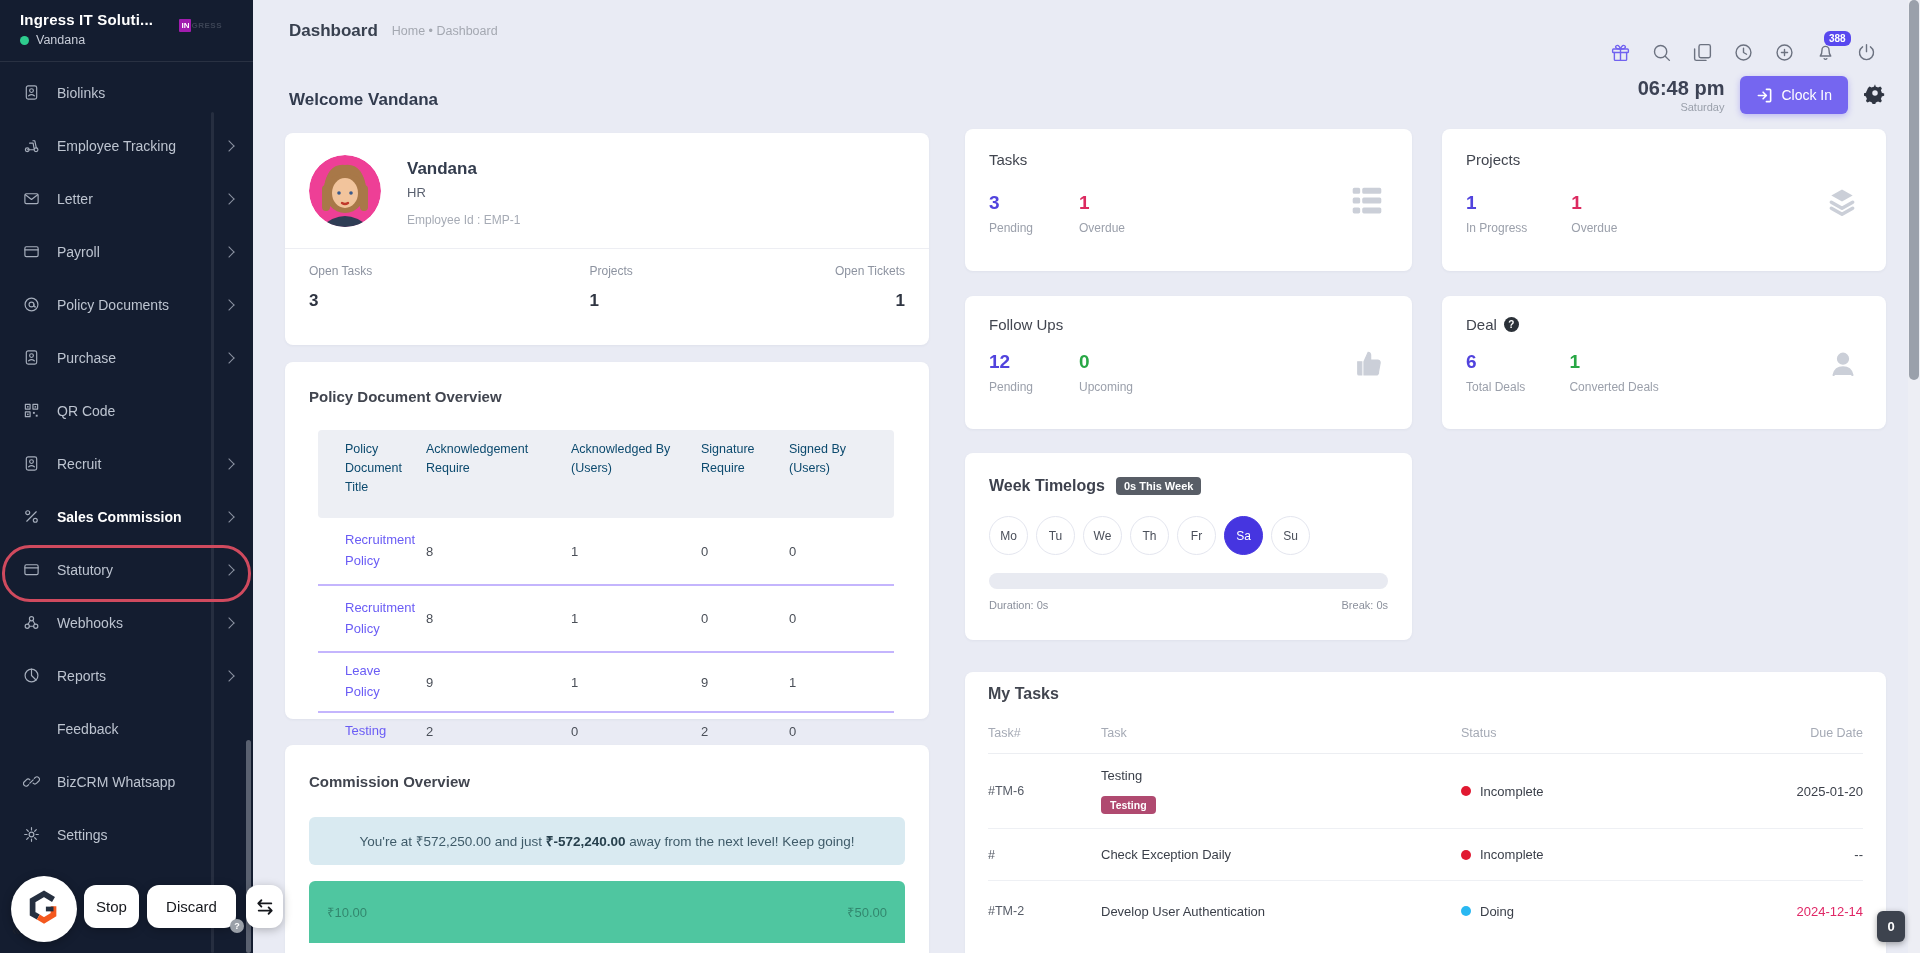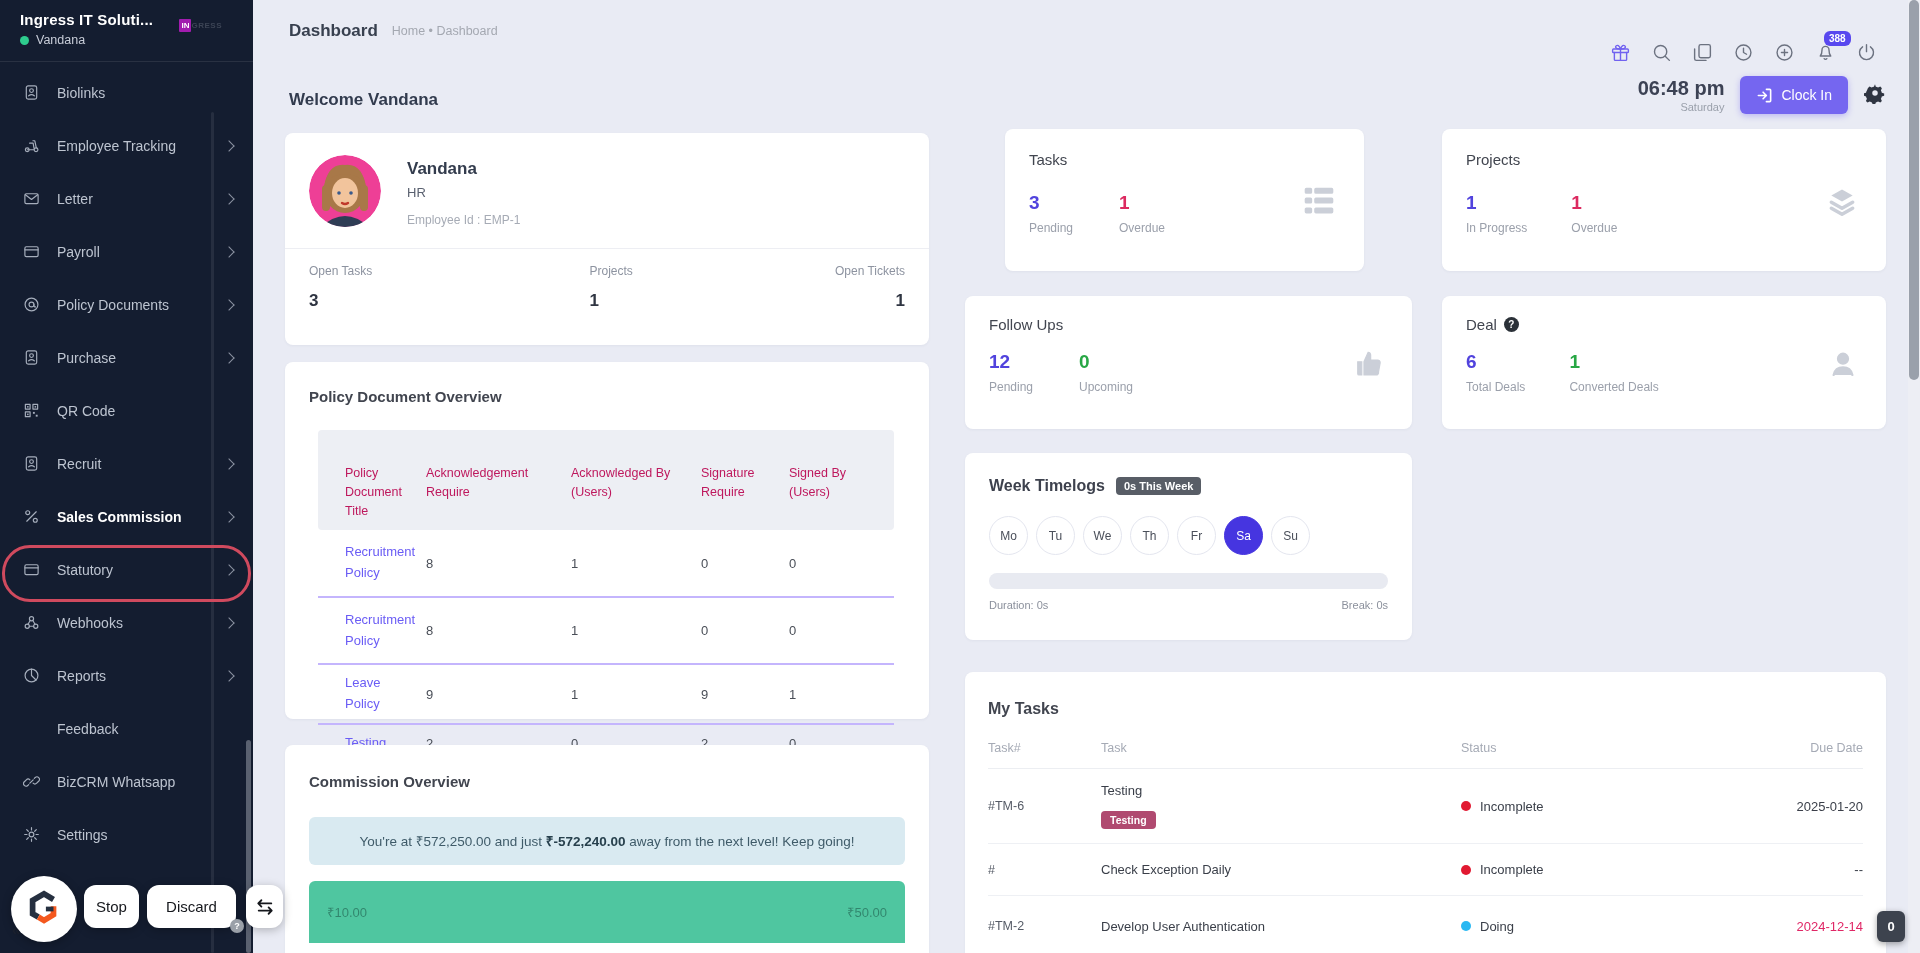--- a/index.html
+++ b/index.html
@@ -66,41 +66,41 @@
   .pstat .lab { font-size:12px; color:#8d93a0; }
   .pstat .val { font-size:17px; font-weight:bold; color:#2f3542; margin-top:13px; }
 
   
   .policy-card { left:285px; top:362px; width:644px; height:357px; }
   .card-h { font-size:15px; font-weight:bold; color:#41454f; }
   .policy-card .card-h { margin:26px 0 0 24px; }
   .ptable { margin:25px 0 0 33px; width:576px; font-size:12.5px; }
   .prow { display:flex; align-items:center; border-bottom:2px solid #c4b5fd; }
   .prow.head { background:#edeff4; border-bottom:none; border-radius:4px; align-items:flex-start; }
-  .prow.head .pc { color:#be185d; padding-top:10px; padding-bottom:10px; line-height:1.5;margin-top:24px; }
+  .prow.head .pc { color:#0c4a6e; padding-top:10px; padding-bottom:22px; line-height:1.5; }
   .pc { padding:8px 8px 8px 0; }
   .pc1 { width:108px; padding-left:27px; }
   .pc2 { width:145px; }
   .pc3 { width:130px; }
   .pc4 { width:88px; }
   .pc5 { width:78px; }
   .prow .plink { color:#6a5cf5; font-size:13px; cursor:pointer; line-height:1.6; }
   .prow .pval { color:#4a4f58; font-size:13px; }
   .prow.r2line .pc { padding-top:12px; padding-bottom:12px; }
 
   
   .commission-card { left:285px; top:745px; width:644px; height:230px; }
   .commission-card .card-h { margin:28px 0 0 24px; }
   .cmsg { margin:27px 24px 0 24px; background:#d9eaf1; border-radius:6px; text-align:center; padding:15px 10px; font-size:13.5px; color:#3f5b69; }
   .cmsg b { color:#27404d; }
   .cbar { margin:16px 24px 0 24px; background:#4fc6a0; border-radius:6px 6px 0 0; height:62px; display:flex; align-items:center; justify-content:space-between; padding:0 18px; font-size:13px; color:rgba(0,30,25,.38); }
 
   
   .stat-card { height:142px; padding:22px 24px; }
-  .tasks-card { left:1005px; top:129px; width:359px; }
+  .tasks-card { left:965px; top:129px; width:447px; }
   .projects-card { left:1442px; top:129px; width:444px; }
   .followups-card { left:965px; top:296px; width:447px; height:133px; }
   .deal-card { left:1442px; top:296px; width:444px; height:133px; }
   .sc-title { font-size:15px; color:#41454f; display:flex; align-items:center; gap:7px; }
   .helpdot { width:15px; height:15px; border-radius:50%; background:#2b3138; color:#fff; font-size:10px; font-weight:bold; display:flex; align-items:center; justify-content:center; cursor:pointer; }
   .sc-stats { display:flex; gap:44px; margin-top:24px; }
   .followups-card .sc-stats, .deal-card .sc-stats { margin-top:18px; }
   .sc-stat { min-width:46px; }
   .sc-val { font-size:19px; font-weight:bold; }
   .v-purple { color:#5143dd; }
@@ -116,21 +116,21 @@
   .week-title { font-size:16px; font-weight:bold; color:#3d414d; }
   .week-badge { background:#585d66; color:#fff; font-size:11px; font-weight:bold; padding:3px 8px; border-radius:4px; }
   .days-row { display:flex; gap:8px; margin-top:21px; }
   .day { width:39px; height:39px; border-radius:50%; border:1px solid #e4e6ef; display:flex; align-items:center; justify-content:center; font-size:12px; color:#4a4f5a; cursor:pointer; background:#fff; }
   .day.active { background:#4635e0; border-color:#4635e0; color:#fff; }
   .wbar { margin-top:18px; height:16px; background:#e8eaf1; border-radius:8px; }
   .wlabels { display:flex; justify-content:space-between; margin-top:10px; font-size:11px; color:#8b909c; }
 
   
   .mytasks-card { left:965px; top:672px; width:921px; height:300px; padding:0 23px; }
-  .mytasks-card .card-h { font-size:16px; margin-top:28px; }
+  .mytasks-card .card-h { font-size:16px; margin-top:13px; }
   .mt-head { display:flex; margin-top:23px; padding-bottom:13px; border-bottom:1px solid #eceef2; font-size:12.5px; color:#a5aab5; }
   .mtc1 { width:113px; } .mtc2 { width:360px; } .mtc3 { flex:1; } .mtc4 { width:160px; text-align:right; }
   .mt-row { display:flex; align-items:center; border-bottom:1px solid #eef0f4; font-size:13px; color:#3a3f49; }
   .mt-row .mtc1 { color:#555b66; font-size:12.5px; }
   .taskcell { display:flex; flex-direction:column; gap:13px; padding:14px 0; }
   .tag { align-self:flex-start; background:#b04a70; color:#fff; font-size:10.5px; font-weight:bold; padding:3px 9px; border-radius:4px; }
   .statuscell { display:flex; align-items:center; gap:9px; }
   .dot { width:10px; height:10px; border-radius:50%; }
   .dot-red { background:#e11931; }
   .dot-blue { background:#29b8f2; }

